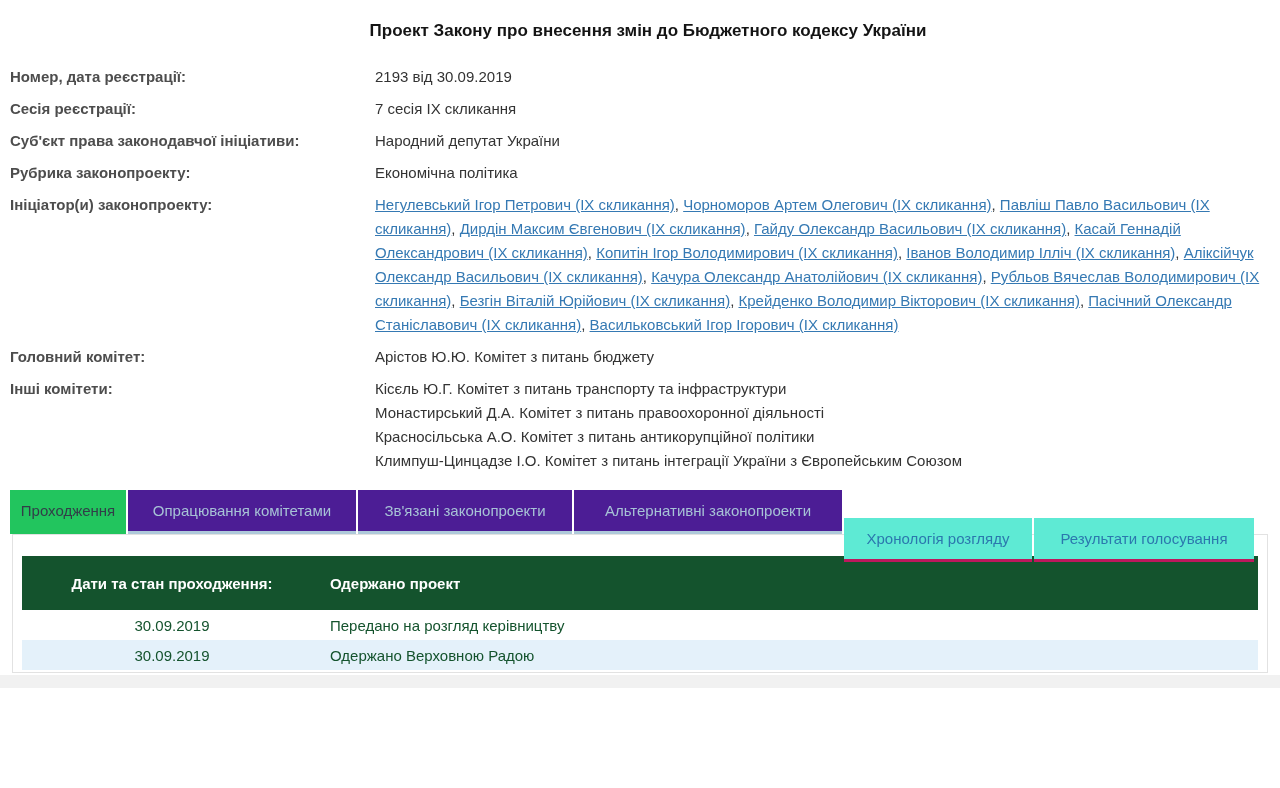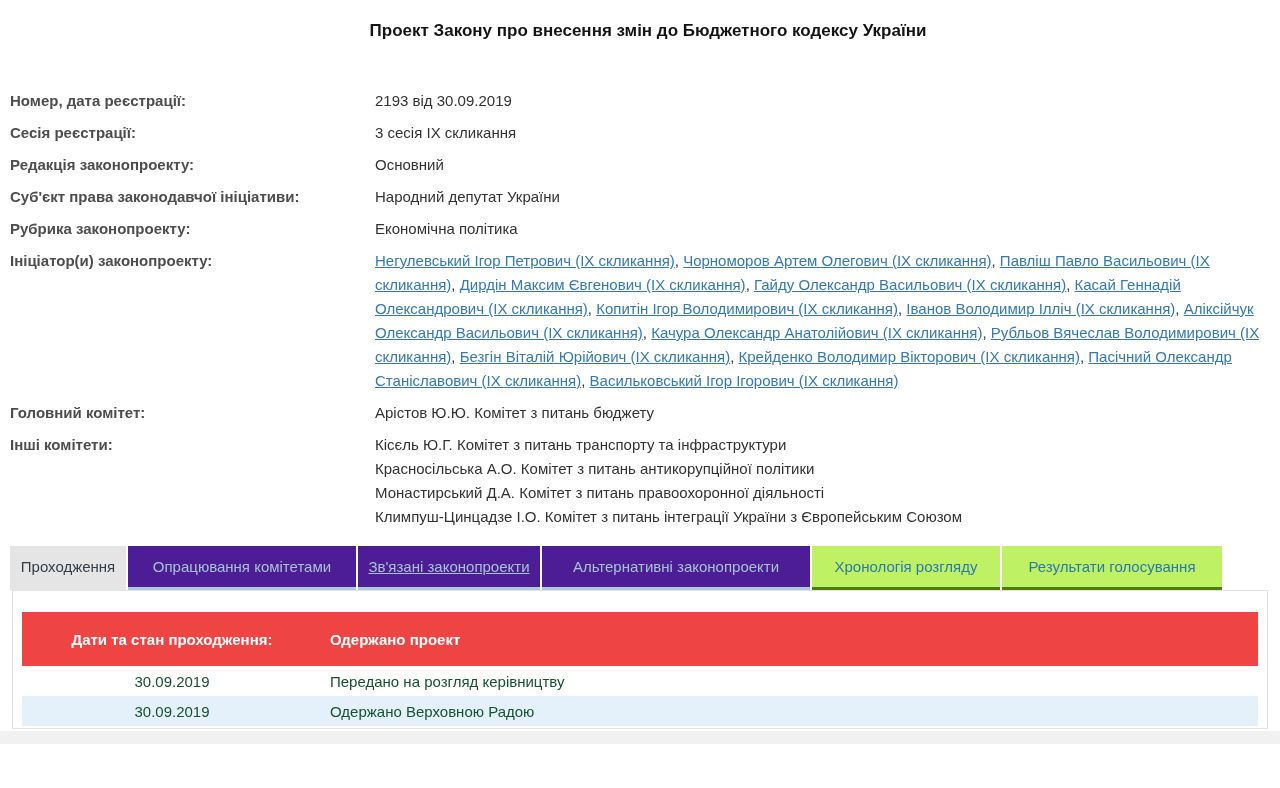--- a/index.html
+++ b/index.html
@@ -14,21 +14,21 @@
 
   .title {
     text-align:center;
     font-size:17px;
     font-weight:bold;
     color:#141414;
     padding:21px 60px 0 76px;
     line-height:20px;
   }
 
-  .fields { margin-top:44px; }
+  .fields { margin-top:20px; }
   .frow { display:flex; align-items:flex-start; padding:4px 10px; }
   .flabel {
     flex:0 0 365px;
     font-weight:bold;
     color:#4d4d4d;
     font-size:15px;
     line-height:24px;
     padding-right:30px;
   }
   .fvalue {
@@ -47,37 +47,37 @@
     height:44px;
     line-height:42px;
     text-align:center;
     font-size:15px;
     margin-right:2px;
     white-space:nowrap;
     overflow:hidden;
   }
   .tab:nth-child(1){ width:116px; }
   .tab:nth-child(2){ width:228px; }
-  .tab:nth-child(3){ width:182px;text-decoration:underline; }
+  .tab:nth-child(3){ width:214px; }
   .tab:nth-child(4){ width:268px; }
   .tab:nth-child(5){ width:188px; }
   .tab:nth-child(6){ width:220px; }
-  .tab.active   { background:#e5e5e5; color:#323e48; }
+  .tab.active   { background:#22c55e; color:#323e48; }
   .tab.disabled { background:#4c1d95; color:#a7c2d6; border-bottom:3px solid #aec9da; cursor:default; }
-  .tab.link     { background:#bef264; color:#2b78ae; border-bottom:3px solid #4d7c0f; cursor:pointer; }
+  .tab.link     { background:#5eead4; color:#2b78ae; border-bottom:3px solid #be185d; cursor:pointer;margin-top:28px; }
 
   .panel {
     margin:0 12px;
     border:1px solid #e2e2e2;
     background:#ffffff;
     padding:21px 9px 2px 9px;
   }
   table.passage { width:100%; border-collapse:collapse; font-size:15px; }
   table.passage thead th {
-    background:#ef4444;
+    background:#14532d;
     color:#ffffff;
     font-weight:bold;
     height:54px;
   }
   th.c1, td.c1 { width:300px; text-align:center; }
   th.c2, td.c2 { text-align:left; padding-left:8px; }
   table.passage tbody td { height:30px; color:#14532d; }
   tr.alt { background:#e4f1fa; }
 
   .footer-strip {
@@ -95,27 +95,23 @@
 
   <div class="fields">
 
     <div class="frow">
       <div class="flabel">Номер, дата реєстрації:</div>
       <div class="fvalue">2193 від 30.09.2019</div>
     </div>
 
     <div class="frow">
       <div class="flabel">Сесія реєстрації:</div>
-      <div class="fvalue">3 сесія IX скликання</div>
+      <div class="fvalue">7 сесія IX скликання</div>
     </div>
 
-    <div class="frow">
-      <div class="flabel">Редакція законопроекту:</div>
-      <div class="fvalue">Основний</div>
-    </div>
 
     <div class="frow">
       <div class="flabel">Суб'єкт права законодавчої ініціативи:</div>
       <div class="fvalue">Народний депутат України</div>
     </div>
 
     <div class="frow">
       <div class="flabel">Рубрика законопроекту:</div>
       <div class="fvalue">Економічна політика</div>
     </div>
@@ -127,22 +123,22 @@
 
     <div class="frow">
       <div class="flabel">Головний комітет:</div>
       <div class="fvalue">Арістов Ю.Ю. Комітет з питань бюджету</div>
     </div>
 
     <div class="frow">
       <div class="flabel">Інші комітети:</div>
       <div class="fvalue">
         <span class="vline">Кісєль Ю.Г. Комітет з питань транспорту та інфраструктури</span>
+        <span class="vline">Монастирський Д.А. Комітет з питань правоохоронної діяльності</span>
         <span class="vline">Красносільська А.О. Комітет з питань антикорупційної політики</span>
-        <span class="vline">Монастирський Д.А. Комітет з питань правоохоронної діяльності</span>
         <span class="vline">Климпуш-Цинцадзе І.О. Комітет з питань інтеграції України з Європейським Союзом</span>
       </div>
     </div>
 
 
   </div>
 
   <div class="tabs">
     <div class="tab active">Проходження</div>
     <div class="tab disabled">Опрацювання комітетами</div>

